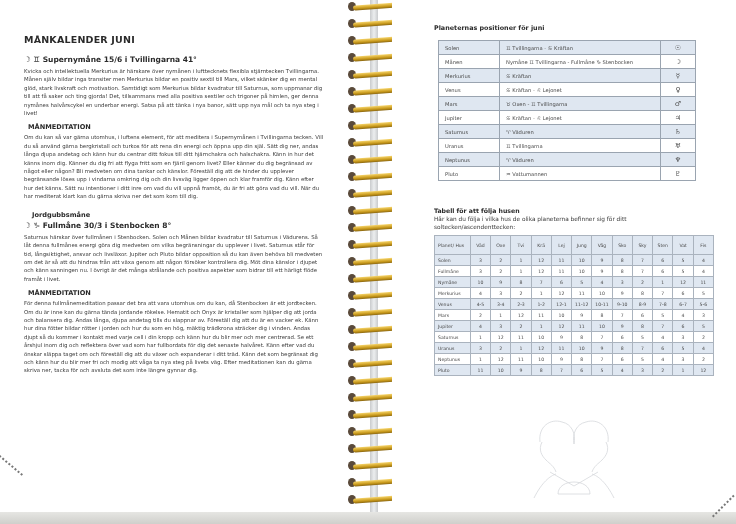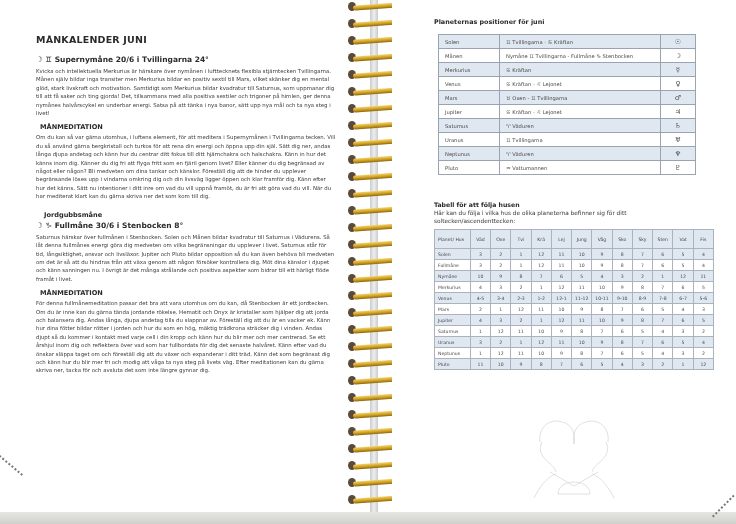--- a/index.html
+++ b/index.html
@@ -9,28 +9,28 @@
   .bottom-edge{position:absolute;left:0;top:512px;width:736px;height:12px;background:linear-gradient(#e6e6e3,#cfcfcb);}
   .spine{position:absolute;left:370px;top:0;width:8px;height:512px;background:linear-gradient(90deg,#c9cbcd,#eceeef,#c9cbcd);}
   .rings{position:absolute;left:348px;top:0;width:60px;height:512px;}
   .ring{position:absolute;left:0;width:56px;height:9px;}
   .ring .wire{position:absolute;left:5px;top:2px;width:46px;height:5px;border-radius:4px;background:linear-gradient(#f6d46a,#c99a1c 60%,#8a6610);transform:rotate(-4deg);}
   .ring .hole-l{position:absolute;left:0;top:0;width:8px;height:9px;border-radius:50%;background:#5a4a3a;}
   .ring .hole-r{position:absolute;right:0;top:-2px;width:8px;height:9px;border-radius:50%;background:#6b5a48;}
   .fold-l{position:absolute;left:0;top:455px;width:30px;height:2px;border-top:2px dotted #777;transform:rotate(40deg);transform-origin:left top;}
   .fold-r{position:absolute;left:712px;top:516px;width:30px;height:2px;border-top:2px dotted #777;transform:rotate(-45deg);transform-origin:left top;}
 
-  .left-content{position:absolute;left:36px;top:34px;width:300px;}
+  .left-content{position:absolute;left:24px;top:34px;width:300px;}
   .h1{font-weight:bold;font-size:9.5px;letter-spacing:0.2px;margin:0 0 10px 0;}
   .h2{font-weight:bold;font-size:7.5px;margin:0 0 3px 0;}
   .h3{font-weight:bold;font-size:6.6px;margin:6px 0 2px 4px;}
   .sub{font-weight:bold;font-size:6.6px;margin:10px 0 2px 8px;}
   .p{font-size:5.4px;line-height:8.4px;color:#3a3a3a;margin:0;}
 
-  .right-content{position:absolute;left:434px;top:18px;width:280px;}
+  .right-content{position:absolute;left:434px;top:24px;width:280px;}
   .rt-title{font-size:6.4px;font-weight:bold;margin:0 0 8px 0;}
   table.planets{border-collapse:collapse;width:258px;margin-left:4px;font-size:5.2px;}
   table.planets td{border:1px solid #9aa4b0;height:13px;padding:0 6px;color:#4a4a4a;}
   table.planets tr:nth-child(odd) td{background:#dfe7f1;}
   table.planets tr:nth-child(even) td{background:#ffffff;}
   table.planets td.c1{width:48px;}
   table.planets td.c3{width:22px;text-align:center;font-size:7px;}
   .house-title{font-size:6.2px;font-weight:bold;margin:26px 0 1px 0;}
   .house-desc{font-size:5.8px;line-height:8px;color:#3a3a3a;margin:0 0 4px 0;width:220px;}
   table.houses{border-collapse:collapse;font-size:4.6px;color:#4a4a4a;}
@@ -43,27 +43,27 @@
 
   .gemini{position:absolute;left:520px;top:412px;width:110px;height:90px;}
 </style>
 </head>
 <body>
 
 <div class="page-left">
   <div class="left-content">
     <div class="h1">MÅNKALENDER JUNI</div>
 
-    <div class="h2">☽ ♊ Supernymåne 20/6 i Tvillingarna 24°</div>
+    <div class="h2">☽ ♊ Supernymåne 15/6 i Tvillingarna 41°</div>
     <p class="p">Kvicka och intellektuella Merkurius är härskare över nymånen i lufttecknets flexibla stjärntecken Tvillingarna. Månen själv bildar inga transiter men Merkurius bildar en positiv sextil till Mars, vilket skänker dig en mental glöd, stark livskraft och motivation. Samtidigt som Merkurius bildar kvadratur till Saturnus, som uppmanar dig till att få saker och ting gjorda! Det, tillsammans med alla positiva sextiler och trigoner på himlen, ger denna nymånes halvårscykel en underbar energi. Satsa på att tänka i nya banor, sätt upp nya mål och ta nya steg i livet!</p>
     <div class="h3">MÅNMEDITATION</div>
     <p class="p">Om du kan så var gärna utomhus, i luftens element, för att meditera i Supernymånen i Tvillingarna tecken. Vill du så använd gärna bergkristall och turkos för att rena din energi och öppna upp din själ. Sätt dig ner, andas långa djupa andetag och känn hur du centrar ditt fokus till ditt hjärnchakra och halschakra. Känn in hur det känns inom dig. Känner du dig fri att flyga fritt som en fjäril genom livet? Eller känner du dig begränsad av något eller någon? Bli medveten om dina tankar och känslor. Föreställ dig att de hinder du upplever begränsande löses upp i vindarna omkring dig och din livsväg ligger öppen och klar framför dig. Känn efter hur det känns. Sätt nu intentioner i ditt inre om vad du vill uppnå framöt, du är fri att göra vad du vill. När du har mediterat klart kan du gärna skriva ner det som kom till dig.</p>
 
     <div class="sub">Jordgubbsmåne</div>
-    <div class="h2">☽ ♑ Fullmåne 30/6 i Stenbocken 8°</div>
+    <div class="h2">☽ ♑ Fullmåne 30/3 i Stenbocken 8°</div>
     <p class="p">Saturnus härskar över fullmånen i Stenbocken. Solen och Månen bildar kvadratur till Saturnus i Vädurens. Så låt denna fullmånes energi göra dig medveten om vilka begränsningar du upplever i livet. Saturnus står för tid, långsiktighet, ansvar och livsläxor. Jupiter och Pluto bildar opposition så du kan även behöva bli medveten om det är så att du hindras från att växa genom att någon försöker kontrollera dig. Möt dina känslor i djupet och känn sanningen nu. I övrigt är det många strålande och positiva aspekter som bidrar till ett härligt flöde framåt i livet.</p>
     <div class="h3">MÅNMEDITATION</div>
     <p class="p">För denna fullmånemeditation passar det bra att vara utomhus om du kan, då Stenbocken är ett jordtecken. Om du är inne kan du gärna tända jordande rökelse. Hematit och Onyx är kristaller som hjälper dig att jorda och balansera dig. Andas långa, djupa andetag tills du slappnar av. Föreställ dig att du är en vacker ek. Känn hur dina fötter bildar rötter i jorden och hur du som en hög, mäktig trädkrona sträcker dig i vinden. Andas djupt så du kommer i kontakt med varje cell i din kropp och känn hur du blir mer och mer centrerad. Se ett årshjul inom dig och reflektera över vad som har fullbordats för dig det senaste halvåret. Känn efter vad du önskar släppa taget om och föreställ dig att du växer och expanderar i ditt träd. Känn det som begränsat dig och känn hur du blir mer fri och modig att våga ta nya steg på livets väg. Efter meditationen kan du gärna skriva ner, tacka för och avsluta det som inte längre gynnar dig.</p>
   </div>
 </div>
 
 <div class="spine"></div>
 <div class="rings" id="rings">
     <div class="ring" style="top: 2px;">
       <div class="hole-l"></div>

